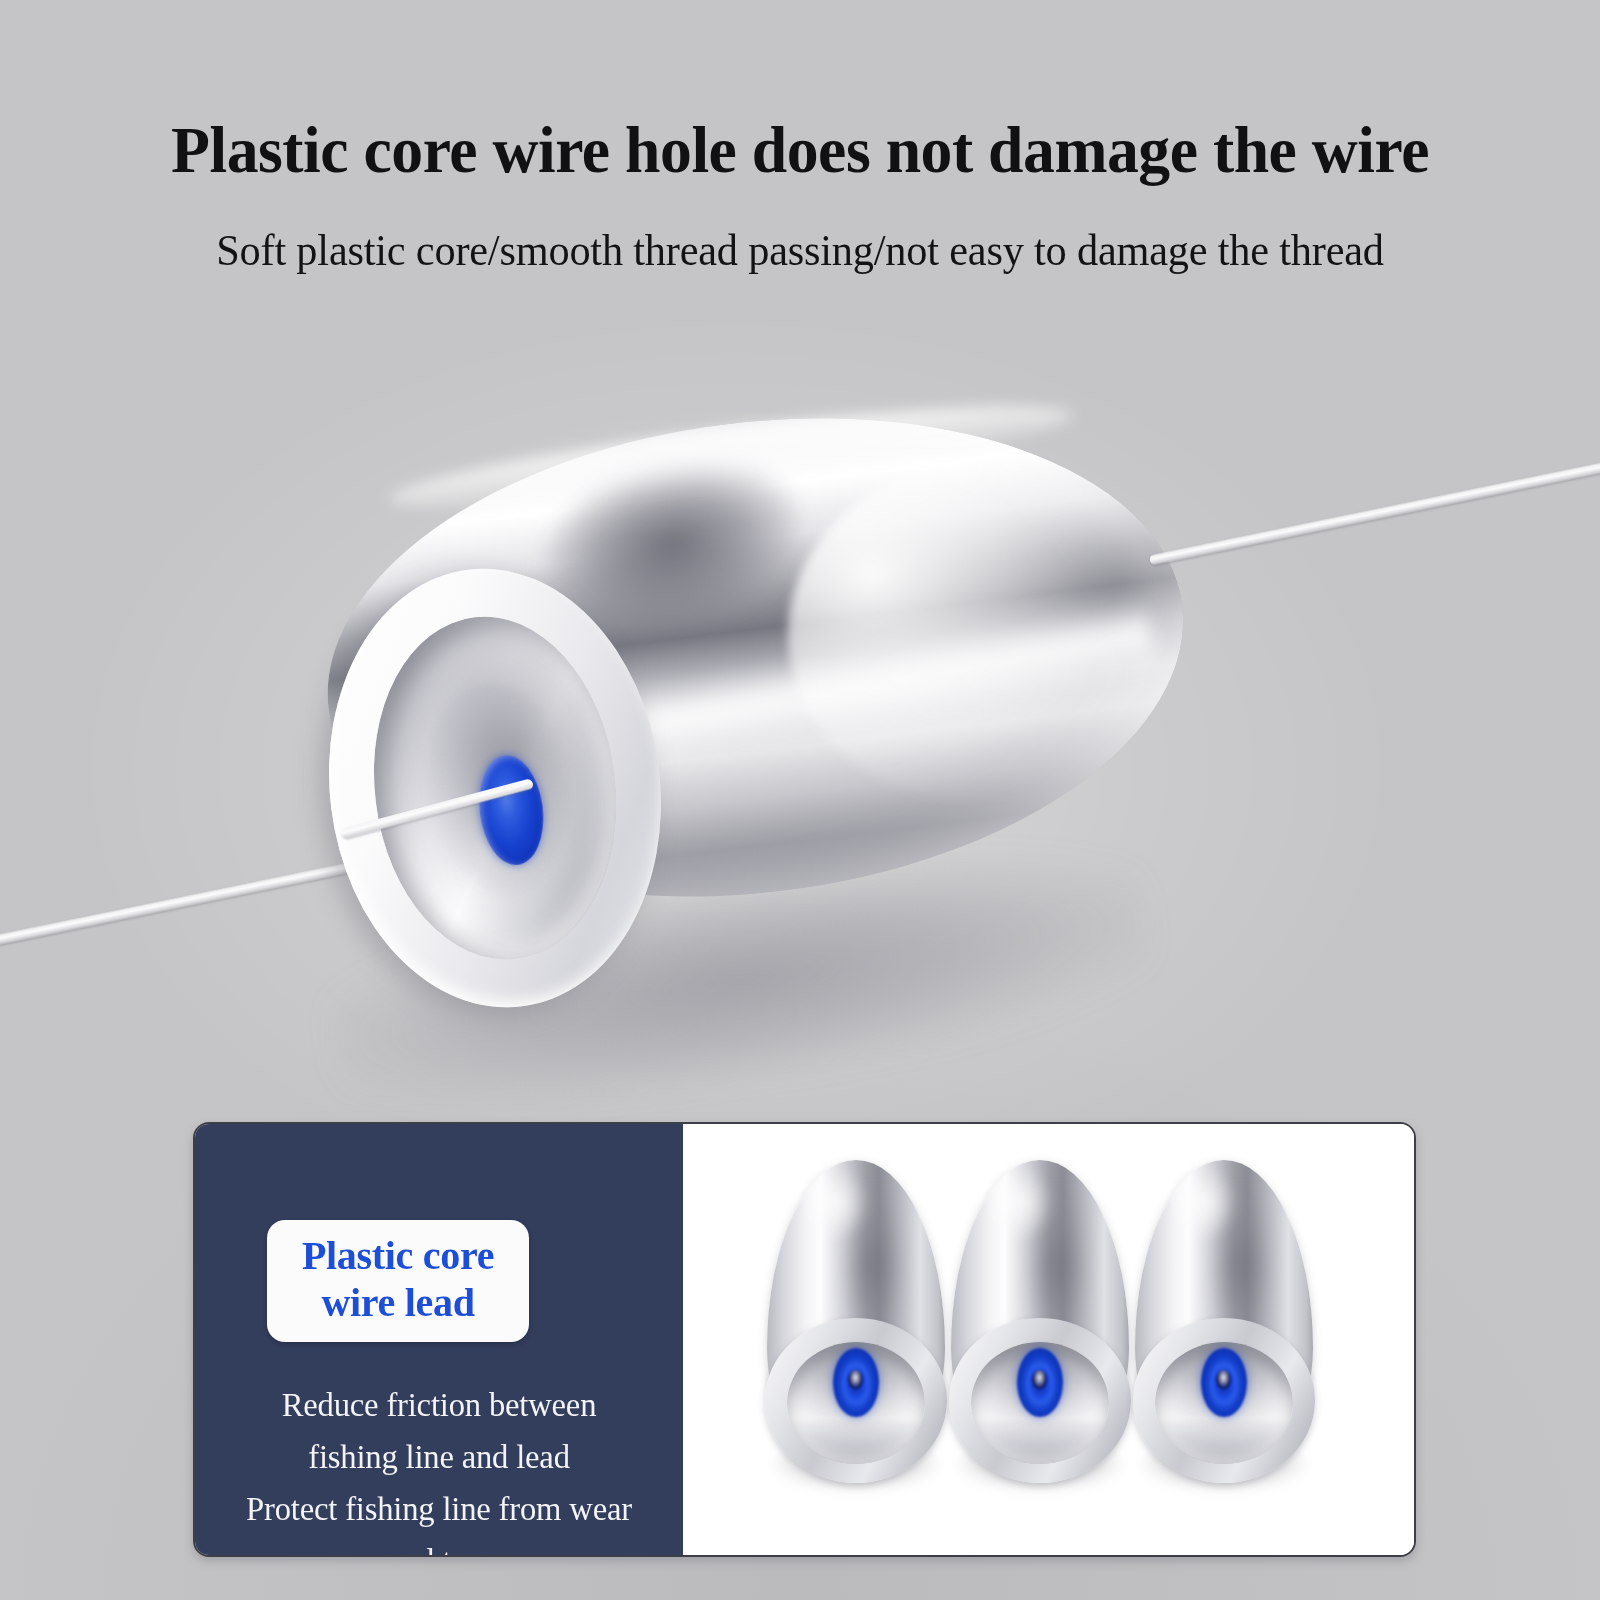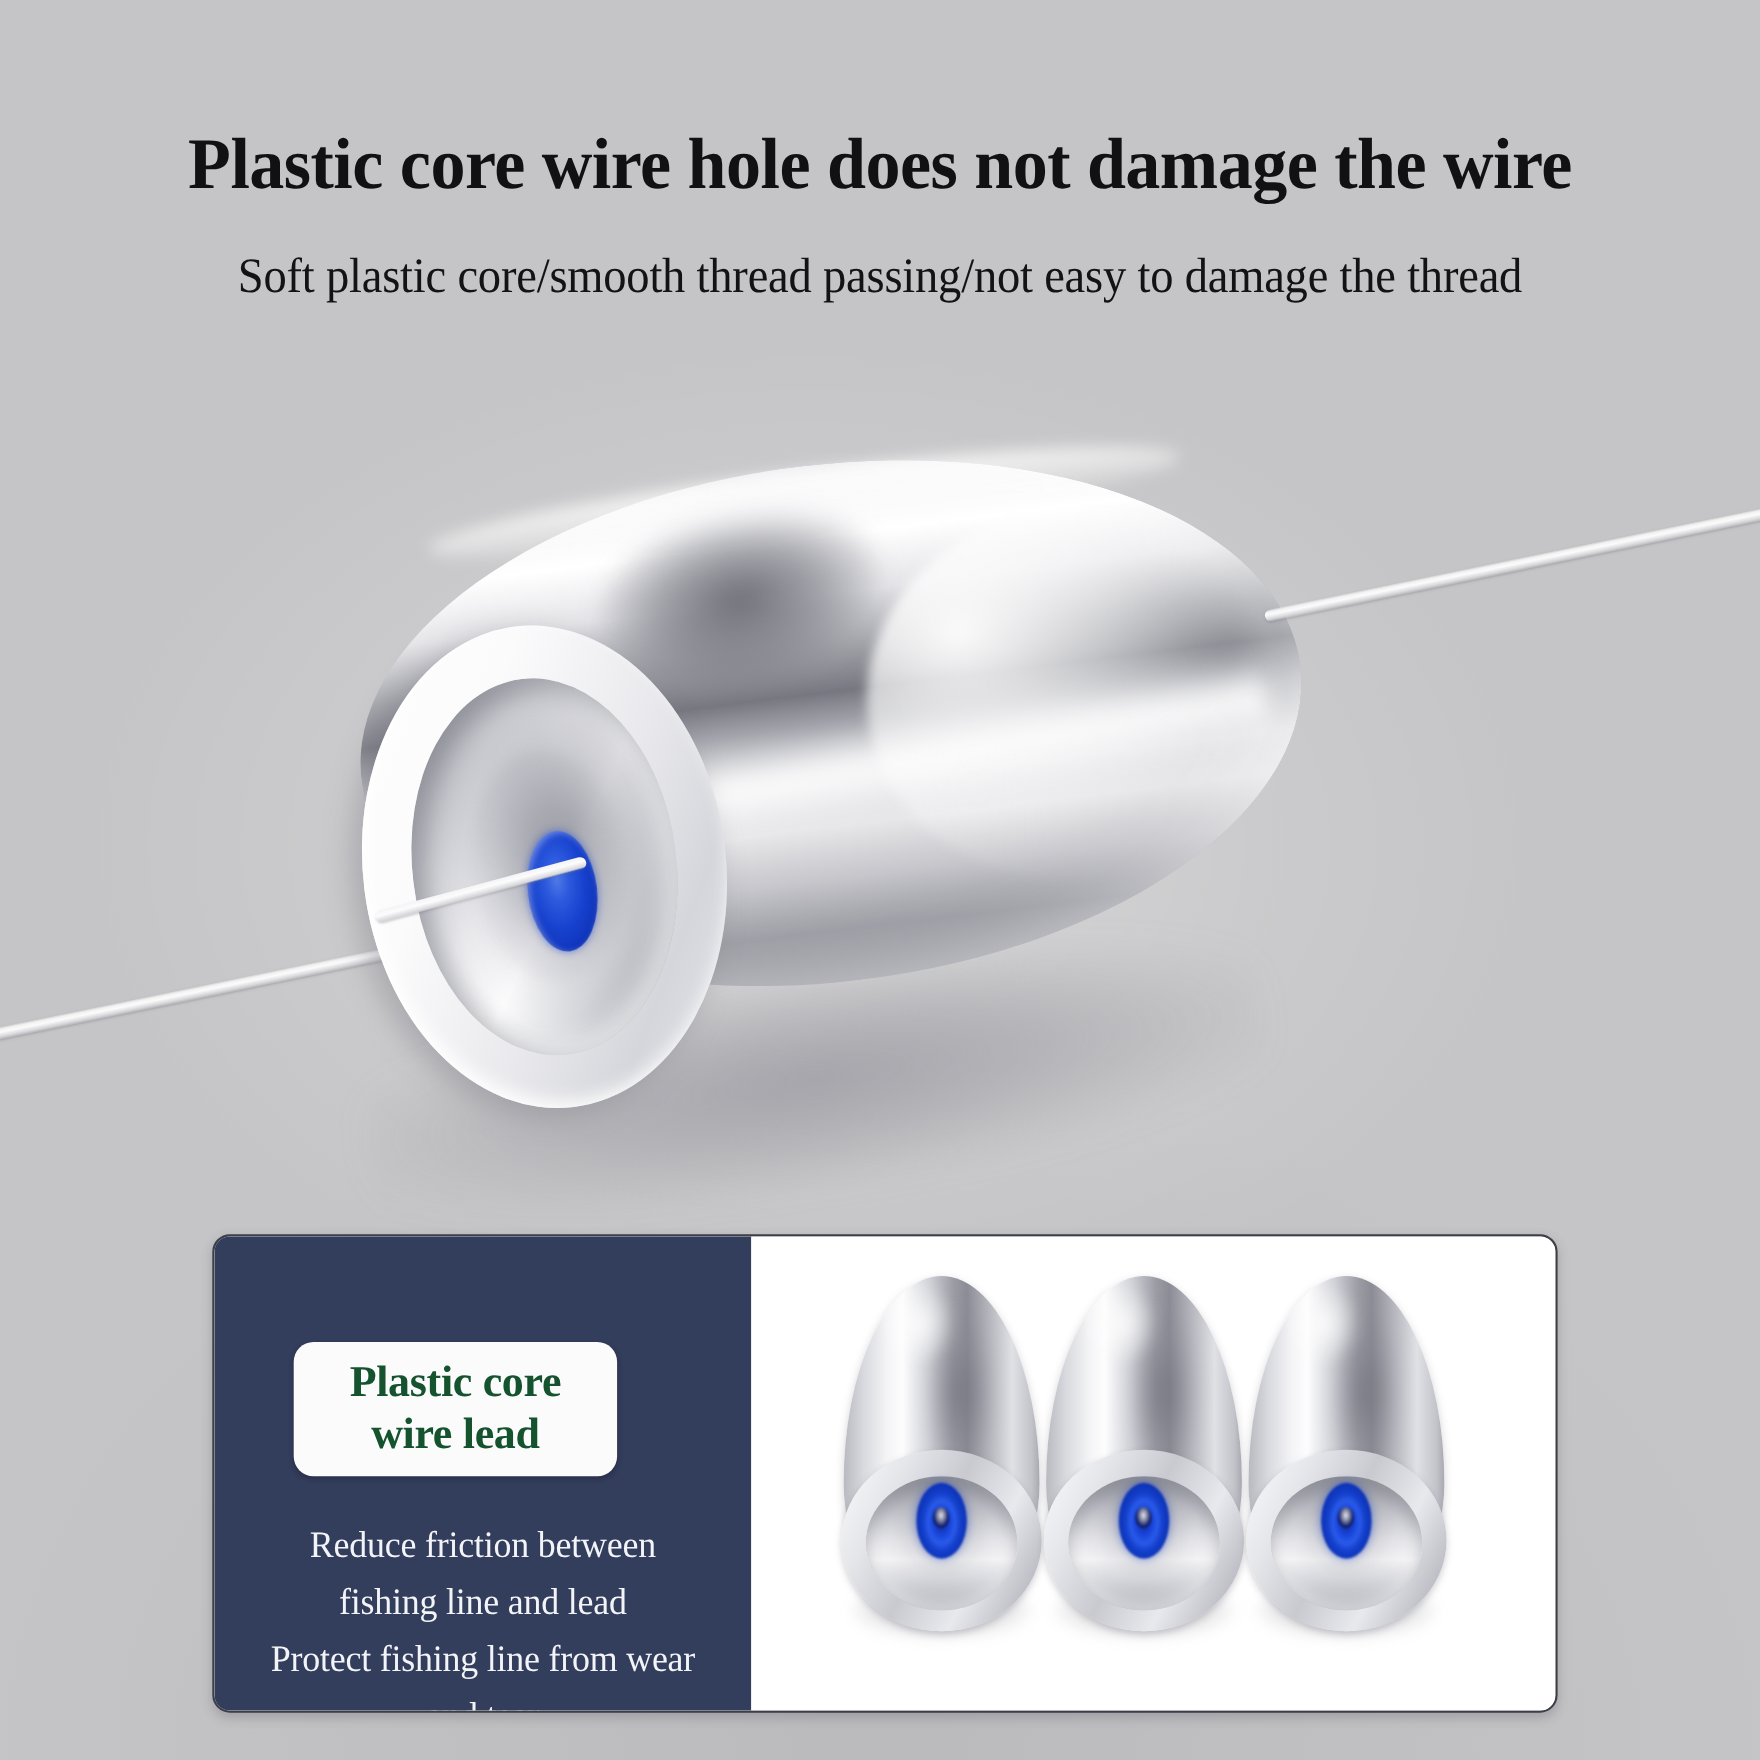--- a/index.html
+++ b/index.html
@@ -327,27 +327,27 @@
   #panel-right {
     flex: 1 1 auto;
     background: #ffffff;
     position: relative;
   }
 
   .badge {
     position: absolute;
     left: 72px;
     top: 96px;
-    width: 294px;
+    width: 262px;
     box-sizing: border-box;
     padding: 12px 14px 16px;
     background: #fbfbfc;
     border-radius: 18px;
     text-align: center;
-    color: #14532d;
+    color: #1d4ed8;
     font-size: 40px;
     line-height: 47px;
     font-weight: 700;
     letter-spacing: -0.3px;
     box-shadow: 0 2px 5px rgba(0,0,0,0.22);
   }
   .badge-line { display: block; }
 
   .blurb {
     position: absolute;

